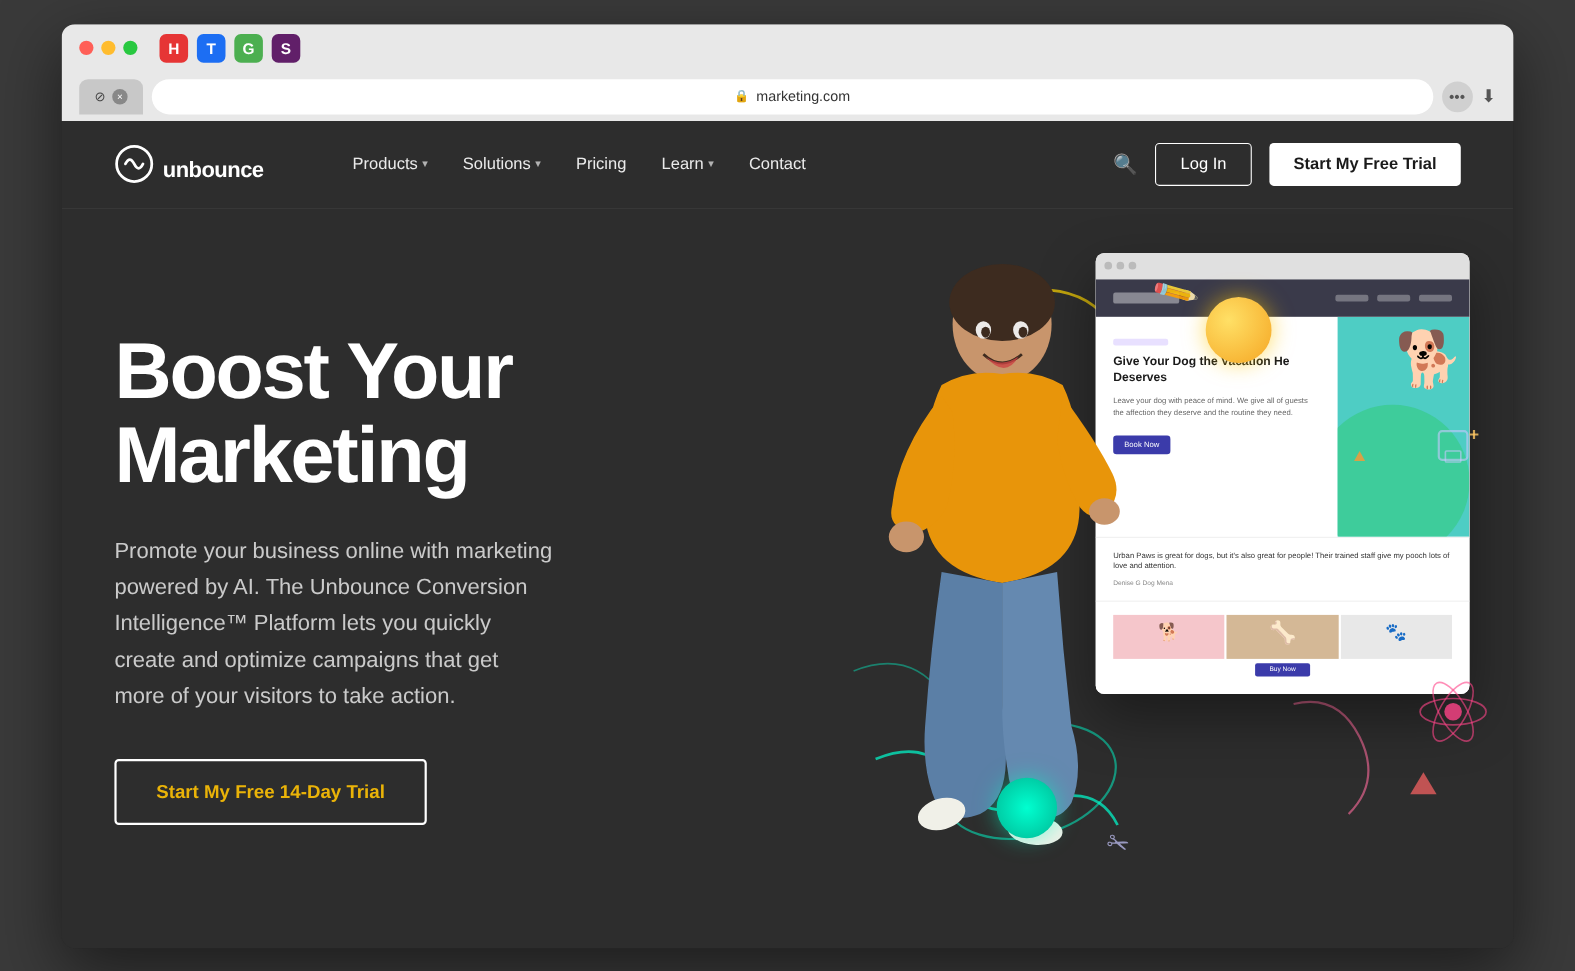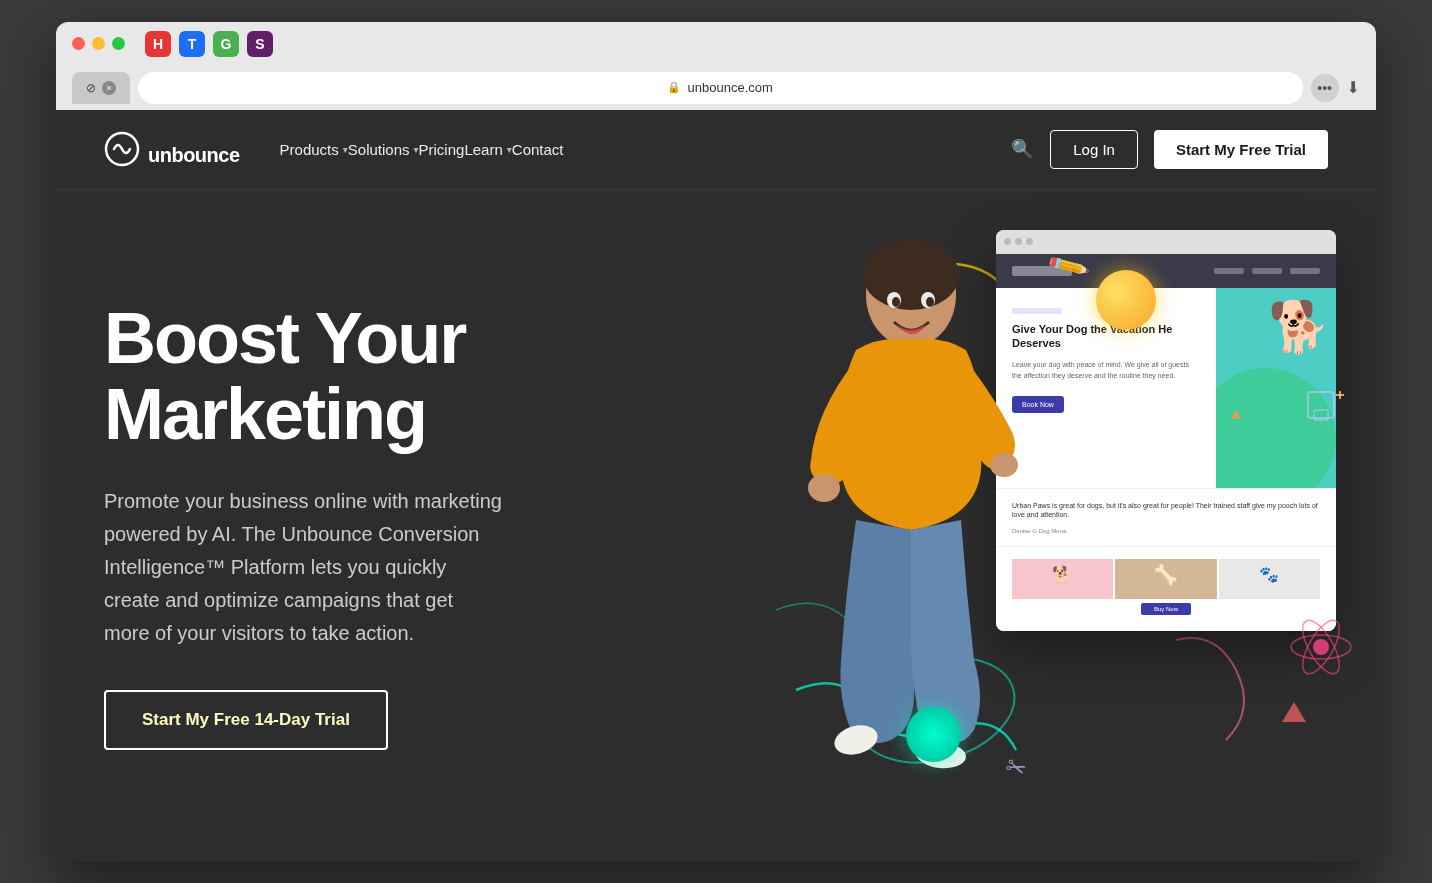--- a/index.html
+++ b/index.html
@@ -179,21 +179,23 @@
     .logo-text {
       color: white;
       font-size: 20px;
       font-weight: 600;
       letter-spacing: -0.5px;
     }
 
     .nav-links {
       display: flex;
       align-items: center;
+      gap: 32px;
       flex: 1;
+      margin-left: 41px;
     }
 
     .nav-link {
       color: #ffffff;
       font-size: 15px;
       display: flex;
       align-items: center;
       gap: 4px;
       cursor: pointer;
       opacity: 0.9;
@@ -266,21 +268,21 @@
     .hero-subtitle {
       font-size: 20px;
       color: rgba(255,255,255,0.75);
       line-height: 1.65;
       max-width: 400px;
       margin-bottom: 40px;
     }
 
     .hero-cta {
       border: 2.5px solid white;
-      color: #fef9c3;
+      color: #eab308;
       background: transparent;
       padding: 18px 36px;
       border-radius: 4px;
       font-size: 17px;
       font-weight: 700;
       cursor: pointer;
       display: inline-block;
     }
 
     
@@ -610,21 +612,21 @@
     </div>
     <div class="browser-toolbar">
       <div class="tab-area">
         <div class="tab">
           <span>⊘</span>
           <span class="tab-close">×</span>
         </div>
       </div>
       <div class="address-bar">
         <span class="lock-icon">🔒</span>
-        <span>unbounce.com</span>
+        <span>marketing.com</span>
       </div>
       <div class="menu-dots">•••</div>
       <span class="download-icon">⬇</span>
     </div>
   </div>
 
   <div class="website">
 
     <nav class="navbar">
       <div class="logo">

